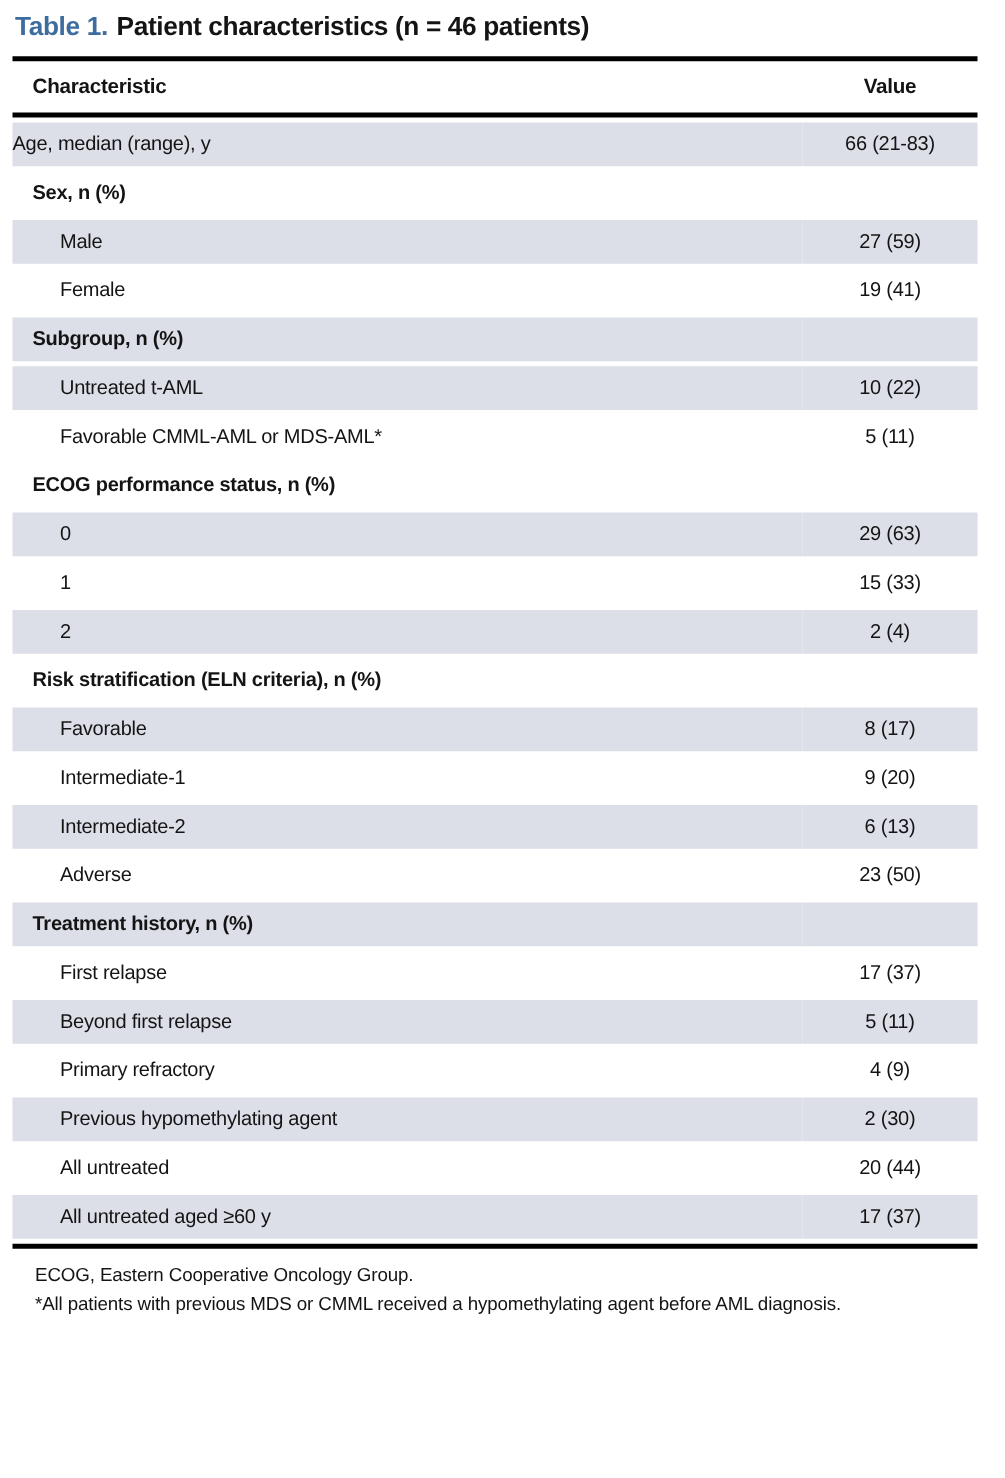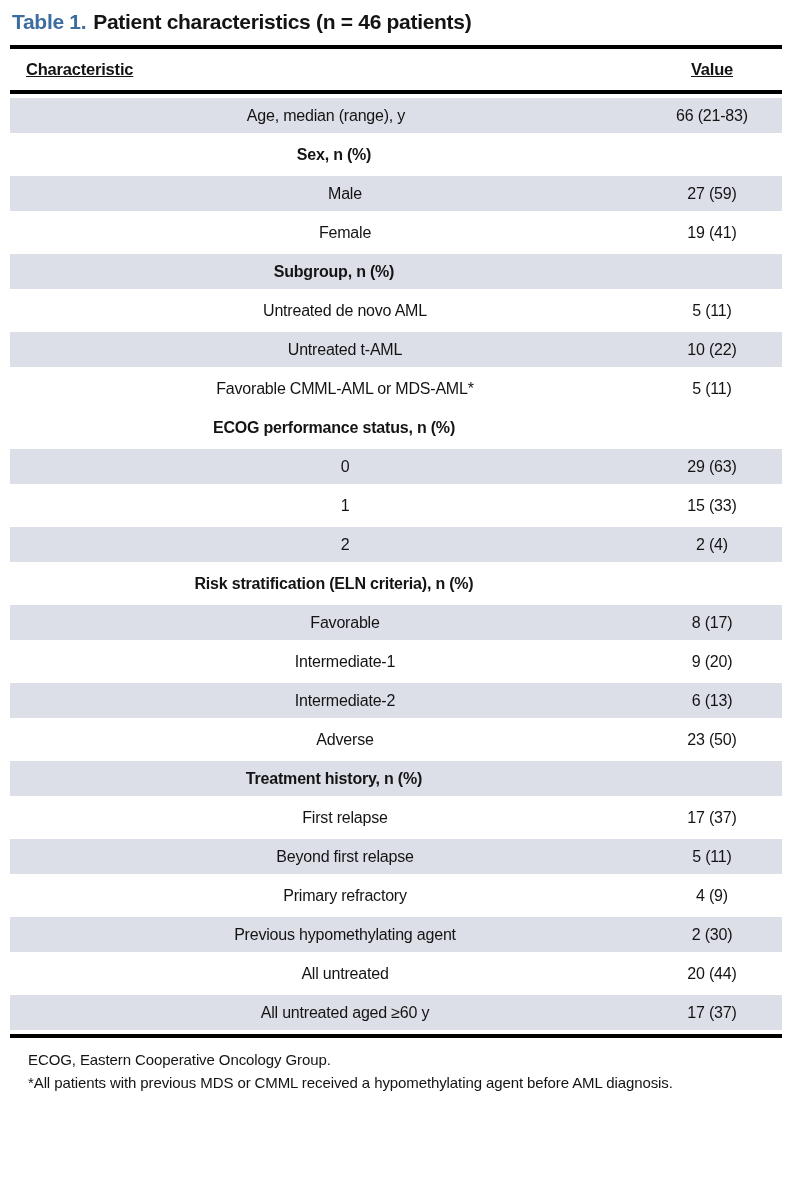--- a/index.html
+++ b/index.html
@@ -40,21 +40,20 @@
   .rule.thin {
     height: 4px;
   }
   .col-header {
     display: flex;
     justify-content: space-between;
     align-items: center;
     font-weight: bold;
     font-size: 16.5px;
     padding: 11px 0;
-    text-decoration: underline;
   }
   .col-header .char-head {
     padding-left: 16px;
   }
   .col-header .val-head {
     width: 140px;
     text-align: center;
   }
   table.char-table {
     width: 100%;
@@ -62,21 +61,20 @@
     border-spacing: 0 4px;
     font-size: 16px;
   }
   table.char-table td {
     height: 35px;
     vertical-align: middle;
     padding: 0;
   }
   td.char {
     padding-left: 18px;
-    text-align: center;
   }
   tr.indent td.char {
     padding-left: 38px;
   }
   tr.section td.char {
     font-weight: bold;
     padding-left: 16px;
   }
   td.val {
     width: 140px;
@@ -130,24 +128,20 @@
     <td class="val">27 (59)</td>
   </tr>
         <tr class="indent">
     <td class="char">Female</td>
     <td class="val">19 (41)</td>
   </tr>
         <tr class="shaded section">
     <td class="char">Subgroup, n (%)</td>
     <td class="val"></td>
   </tr>
-        <tr class="indent">
-    <td class="char">Untreated de novo AML</td>
-    <td class="val">5 (11)</td>
-  </tr>
         <tr class="shaded indent">
     <td class="char">Untreated t-AML</td>
     <td class="val">10 (22)</td>
   </tr>
         <tr class="indent">
     <td class="char">Favorable CMML-AML or MDS-AML*</td>
     <td class="val">5 (11)</td>
   </tr>
         <tr class="section">
     <td class="char">ECOG performance status, n (%)</td>

